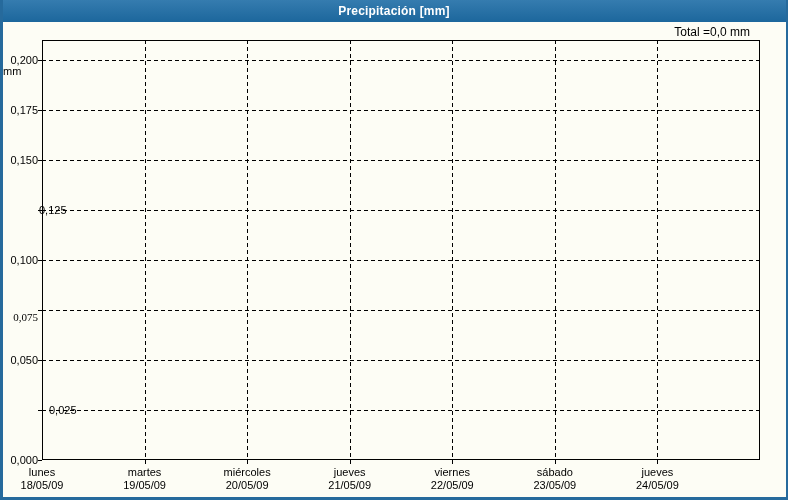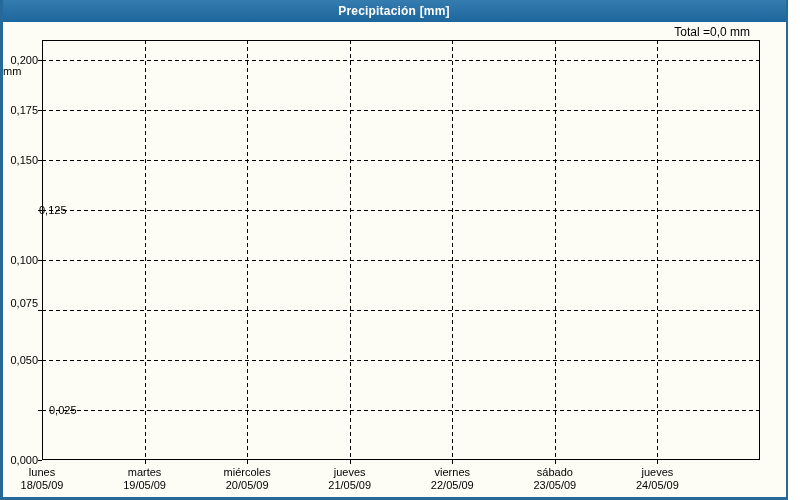--- a/index.html
+++ b/index.html
@@ -98,21 +98,21 @@
         <rect x="0.5" y="0.5" width="717" height="419" fill="none" stroke="#000000" stroke-width="1" shape-rendering="crispEdges"></rect>
       </svg>
   </div>
 
   <div id="ylabels">
       <div class="ylabel" style="top: 53.5px;">0,200</div>
       <div class="ylabel" style="top: 103.5px;">0,175</div>
       <div class="ylabel" style="top: 153.5px;">0,150</div>
       <div class="ylabel" style="top: 203.5px; padding-left: 36px;">0,125</div>
       <div class="ylabel" style="top: 253.5px;">0,100</div>
-      <div class="ylabel" style="top: 297px;">0,075</div>
+      <div class="ylabel" style="top: 311px; font-family: Liberation Serif, serif;">0,075</div>
       <div class="ylabel" style="top: 353.5px;">0,050</div>
       <div class="ylabel" style="top: 403.5px; padding-left: 46px;">0,025</div>
       <div class="ylabel" style="top: 453.5px;">0,000</div>
     </div>
   <div id="xlabels">
       <div class="xlabel" style="left: -13px;">
         <span class="day">lunes</span>
         <span class="date">18/05/09</span>
       </div>
       <div class="xlabel" style="left: 89.5714px;">

